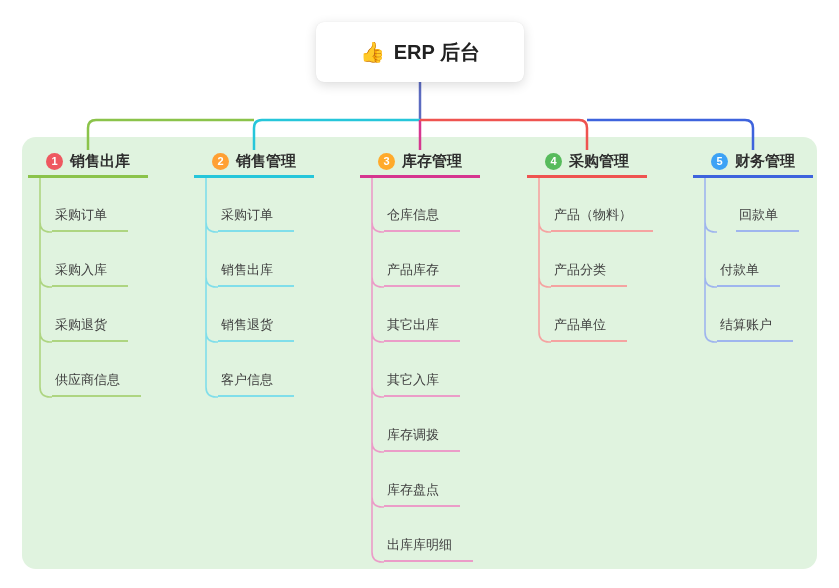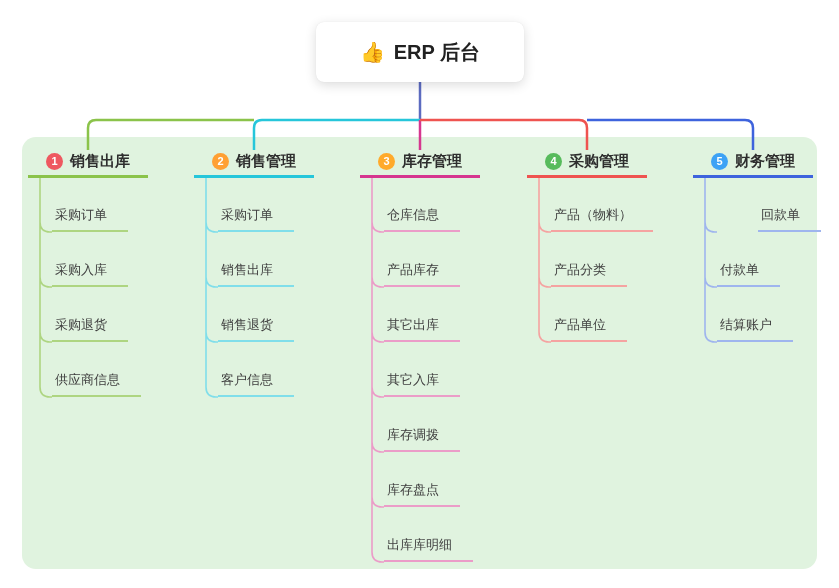--- a/index.html
+++ b/index.html
@@ -96,17 +96,17 @@
     <span>采购管理</span>
   </div>
   <div class="child" style="left: 551px; top: 202px; width: 102px; --c: #f5a3a1;">产品（物料）</div>
   <div class="child" style="left: 551px; top: 312px; width: 76px; --c: #f5a3a1;">产品单位</div>
   <div class="child" style="left: 551px; top: 257px; width: 76px; --c: #f5a3a1;">产品分类</div>
 
   <div class="branch" style="left: 693px; --c: #3e63dd;">
     <span class="badge" style="--c: #3da2f5;">5</span>
     <span>财务管理</span>
   </div>
-  <div class="child" style="left: 758px; top: 202px; width: 63px; --c: #9fb5ee;">回款单</div>
+  <div class="child" style="left: 736px; top: 202px; width: 63px; --c: #9fb5ee;">回款单</div>
   <div class="child" style="left: 717px; top: 257px; width: 63px; --c: #9fb5ee;">付款单</div>
   <div class="child" style="left: 717px; top: 312px; width: 76px; --c: #9fb5ee;">结算账户</div>
 
 </div>
 
 </body></html>

